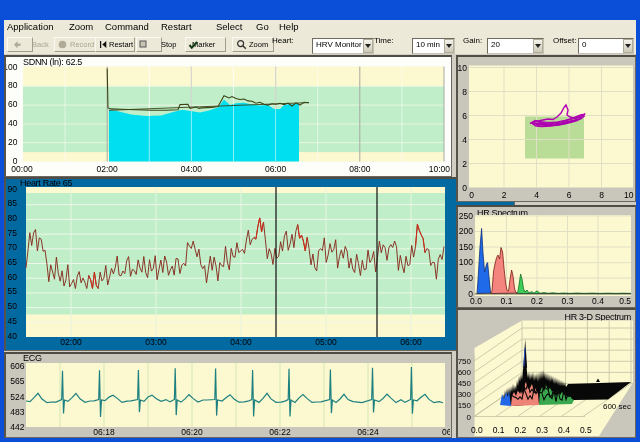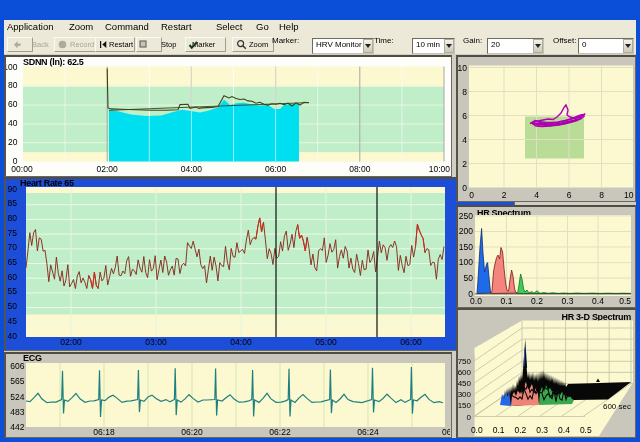--- a/index.html
+++ b/index.html
@@ -12,21 +12,21 @@
 #menubar span{top:1px}
 #toolbar{position:absolute;left:4px;top:33px;width:632px;height:21px;background:#ece9d8}
 .tbbtn{top:4px;height:15px;background:#ece9d8;border:1px solid;border-color:#fcfaf2 #a29e8e #a29e8e #fcfaf2;font-size:7.5px;color:#000;line-height:13px;white-space:nowrap}
 .tbbtn.dis{color:#aba593}
 .tblabel{top:6px;font-size:8px;color:#000}
 .combo{top:5px;height:16px;background:#fff;border:1px solid;border-color:#6f6b60 #c8c4b4 #c8c4b4 #6f6b60;font-size:8px;line-height:11px;padding-left:3px;color:#000}
 .carr{position:absolute;right:0px;top:0px;bottom:0px;width:10px;background:linear-gradient(#f4f2ea,#cec9b8);border:1px solid #b0ac9c}
 .carr svg{left:1px;top:3px}
 #client{position:absolute;left:4px;top:54px;width:632px;height:384px;background:#d2cec4}
 .panel{position:absolute;border:1px solid #6a685e;border-top:2px solid #4e4c44;border-left:2px solid #55534a}
-.ptitle{font-size:9px;font-weight:bold;color:#000;letter-spacing:-0.3px}
+.ptitle{font-size:9px;font-weight:normal;color:#000;letter-spacing:-0.3px}
 .ax{font-size:8.5px;fill:#000}
 </style></head><body>
 <div id="win">
  <div style="position:absolute;left:0;top:20px;width:4px;height:422px;background:#0b4ed8"></div>
  <div style="position:absolute;right:0;top:20px;width:4px;height:422px;background:#0b4ed8"></div>
  <div style="position:absolute;left:0;bottom:0;width:640px;height:4px;background:#0b4ed8"></div>
  <div id="menubar">
    <span style="left:3px">Application</span>
       <span style="left:65px">Zoom</span>
       <span style="left:101px">Command</span>
@@ -48,21 +48,21 @@
    <div class="tbbtn" style="left:132px;width:24px;padding-left:24px">Stop<svg width="11" height="11" style="left:2px;top:2px">
           <rect x="1" y="1" width="6" height="6" fill="#c8c4b4" stroke="#555" stroke-width="1"></rect>
         </svg></div>
    <div class="tbbtn" style="left:181px;width:41px;padding-left:6px">Marker<svg width="12" height="12" style="left:1px;top:1px">
           <path d="M2.5 6 L4.8 8.8 L10 2.8" fill="none" stroke="#123a12" stroke-width="2"></path>
         </svg></div>
    <div class="tbbtn" style="left:228px;width:42px;padding-left:16px">Zoom<svg width="13" height="13" style="left:3px;top:1px">
           <circle cx="4.6" cy="4.6" r="3" fill="none" stroke="#333" stroke-width="1.2"></circle>
           <path d="M6.8 6.8 L9.8 9.8" stroke="#333" stroke-width="1.4"></path>
         </svg></div>
-   <div class="tblabel" style="left:268px;top:3px">Marker:</div>
+   <div class="tblabel" style="left:268px;top:3px">Heart:</div>
    <div class="combo" style="left:308px;width:62px">HRV Monitor<div class="carr">
           <svg width="7" height="6">
             <path d="M0 1 L6 1 L3 5 Z" fill="#222"></path>
           </svg>
         </div></div>
    <div class="tblabel" style="left:370px;top:3px">Time:</div>
    <div class="combo" style="left:408px;width:43px">10 min<div class="carr">
           <svg width="7" height="6">
             <path d="M0 1 L6 1 L3 5 Z" fill="#222"></path>
           </svg>
@@ -116,21 +116,21 @@
             <text x="11.5" y="106.5" text-anchor="end">0</text>
         <text x="16" y="114.5" text-anchor="middle">00:00</text>
             <text x="101.2" y="114.5" text-anchor="middle">02:00</text>
         <text x="185.4" y="114.5" text-anchor="middle">04:00</text>
             <text x="269.6" y="114.5" text-anchor="middle">06:00</text>
         <text x="353.8" y="114.5" text-anchor="middle">08:00</text>
             <text x="444" y="114.5" text-anchor="end">10:00</text>
       </g>
     </svg>
   </div>
-  <div class="panel" style="left:0;top:123px;width:511px;height:173.5px;background:#1d4ed8">
+  <div class="panel" style="left:0;top:123px;width:511px;height:173.5px;background:#0369a1">
     <div class="ptitle" style="left:14px;top:-1.5px">Heart Rate 65</div>
     <svg width="444" height="169" viewBox="0 0 444 169">
       <rect x="20" y="8" width="419" height="150" fill="#fcf8d0"></rect>
       <rect x="20" y="14" width="419" height="121.5" fill="#c0eec8"></rect>
       <line x1="20" y1="25.7" x2="439" y2="25.7" stroke="#eef8ea" stroke-width="1"></line>
           <line x1="20" y1="40.4" x2="439" y2="40.4" stroke="#eef8ea" stroke-width="1"></line>
           <line x1="20" y1="55.1" x2="439" y2="55.1" stroke="#eef8ea" stroke-width="1"></line>
           <line x1="20" y1="69.8" x2="439" y2="69.8" stroke="#eef8ea" stroke-width="1"></line>
           <line x1="20" y1="84.5" x2="439" y2="84.5" stroke="#eef8ea" stroke-width="1"></line>
           <line x1="20" y1="99.2" x2="439" y2="99.2" stroke="#eef8ea" stroke-width="1"></line>

